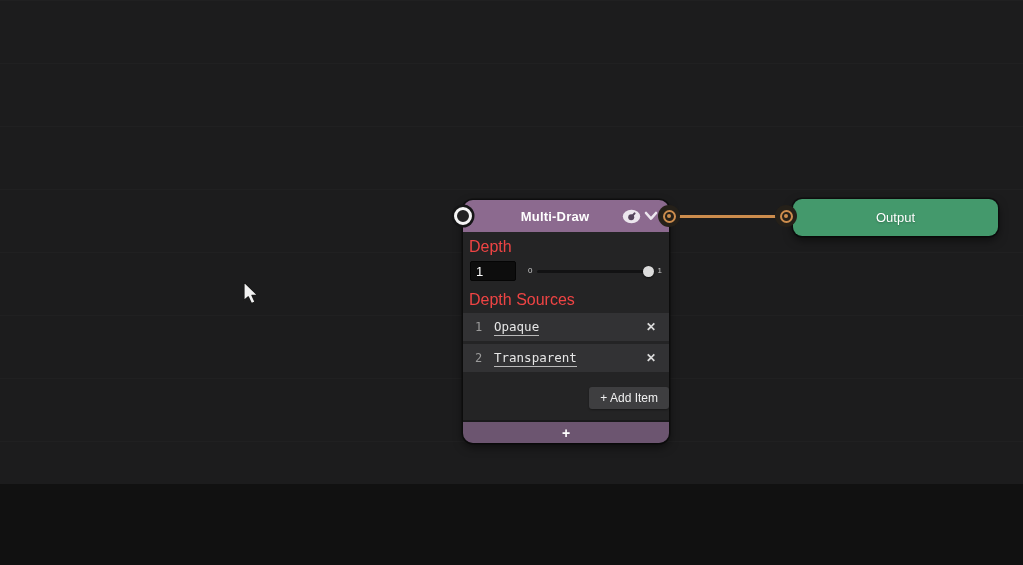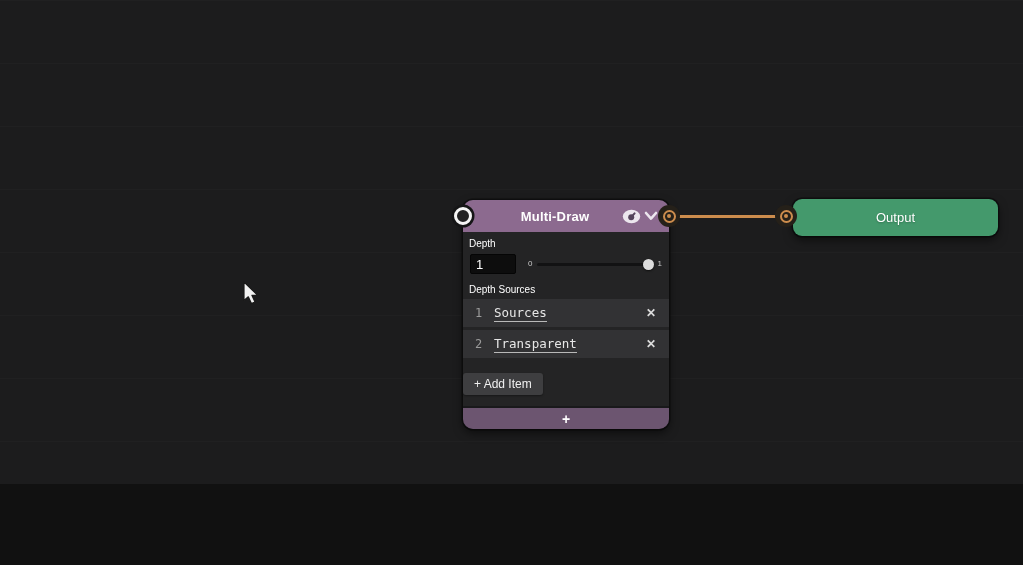--- a/index.html
+++ b/index.html
@@ -31,40 +31,40 @@
   .node{position:absolute;z-index:2;border-radius:10px;
     box-shadow:0 4px 10px rgba(0,0,0,.55), 0 0 0 1.5px rgba(14,14,15,.85);}
 
   
   .md-node{left:463px;top:200px;width:206px;background:var(--node-body);}
   .md-header{height:32px;background:var(--node-header-purple);
     border-radius:10px 10px 0 0;display:flex;align-items:center;padding:0 8px 0 26px;}
   .md-title{flex:1;text-align:center;color:#fff;font-weight:bold;font-size:13px;letter-spacing:.2px;}
   .hdr-icon{width:20px;height:16px;display:flex;align-items:center;justify-content:center;cursor:pointer;}
   .md-body{padding:0 0 0 0;}
-  .field-label{color:#ffffff;font-size:10px;margin:6px 6px 4px 6px;}
+  .field-label{color:#ef4444;font-size:16px;margin:6px 6px 4px 6px;}
   .controls-row{display:flex;align-items:center;margin:0 7px;height:22px;}
   .depth-input{width:46px;height:20px;background:var(--input-bg);border:1px solid #050505;
     border-radius:2px;color:#fff;font-size:13px;font-family:"Liberation Sans",sans-serif;
     padding:0 0 0 5px;outline:none;}
   .slider-wrap{flex:1;display:flex;align-items:center;margin-left:12px;gap:5px;}
   .tick{color:#c9c9c9;font-size:8px;line-height:1;}
   .slider-track{flex:1;height:3px;background:#121213;border-radius:2px;position:relative;}
   .slider-handle{position:absolute;top:-4px;left:calc(100% - 10px);width:11px;height:11px;
     border-radius:50%;background:#dcdcdc;box-shadow:0 1px 2px rgba(0,0,0,.6);}
   .rows{margin-top:2px;}
   .item-row{height:28px;background:var(--row-bg);display:flex;align-items:center;margin-bottom:3px;}
   .item-index{width:24px;padding-left:12px;color:#9b9b9b;font-size:12px;
     font-family:"DejaVu Sans Mono",monospace;}
   .item-label{margin-left:7px;color:#e6e6e6;font-size:12.5px;
     font-family:"DejaVu Sans Mono",monospace;border-bottom:1px solid #b9b9b9;
     padding-bottom:1px;cursor:pointer;}
   .item-remove{margin-left:auto;margin-right:13px;color:#dcdcdc;font-size:12px;
     line-height:1;cursor:pointer;font-weight:bold;}
-  .add-area{height:45px;display:flex;align-items:center;justify-content:flex-start;}
+  .add-area{height:45px;display:flex;align-items:center;justify-content:flex-end;}
   .add-item-btn{background:#3e3e40;border:none;border-radius:3px;color:#f0f0f0;
     font-size:12px;font-family:"Liberation Sans",sans-serif;padding:4px 11px;height:22px;
     cursor:pointer;box-shadow:0 1px 2px rgba(0,0,0,.35);}
   .md-footer{height:23px;background:var(--node-footer-purple);border-radius:0 0 10px 10px;
     border-top:2px solid #19191b;display:flex;align-items:center;justify-content:center;
     color:#fff;font-size:14px;font-weight:bold;cursor:pointer;line-height:1;}
 
   
   .out-node{left:793px;top:199px;width:205px;height:37px;background:var(--output-green);
     border-radius:9px;display:flex;align-items:center;justify-content:center;}
@@ -121,21 +121,21 @@
           </div>
           <span class="tick">1</span>
         </div>
       </div>
 
       <div class="field-label" style="margin-top:9px;">Depth Sources</div>
 
       <div class="rows">
         <div class="item-row">
           <span class="item-index">1</span>
-          <span class="item-label">Sources</span>
+          <span class="item-label">Opaque</span>
           <span class="item-remove">✕</span>
         </div>
         <div class="item-row">
           <span class="item-index">2</span>
           <span class="item-label">Transparent</span>
           <span class="item-remove">✕</span>
         </div>
       </div>
 
       <div class="add-area">

